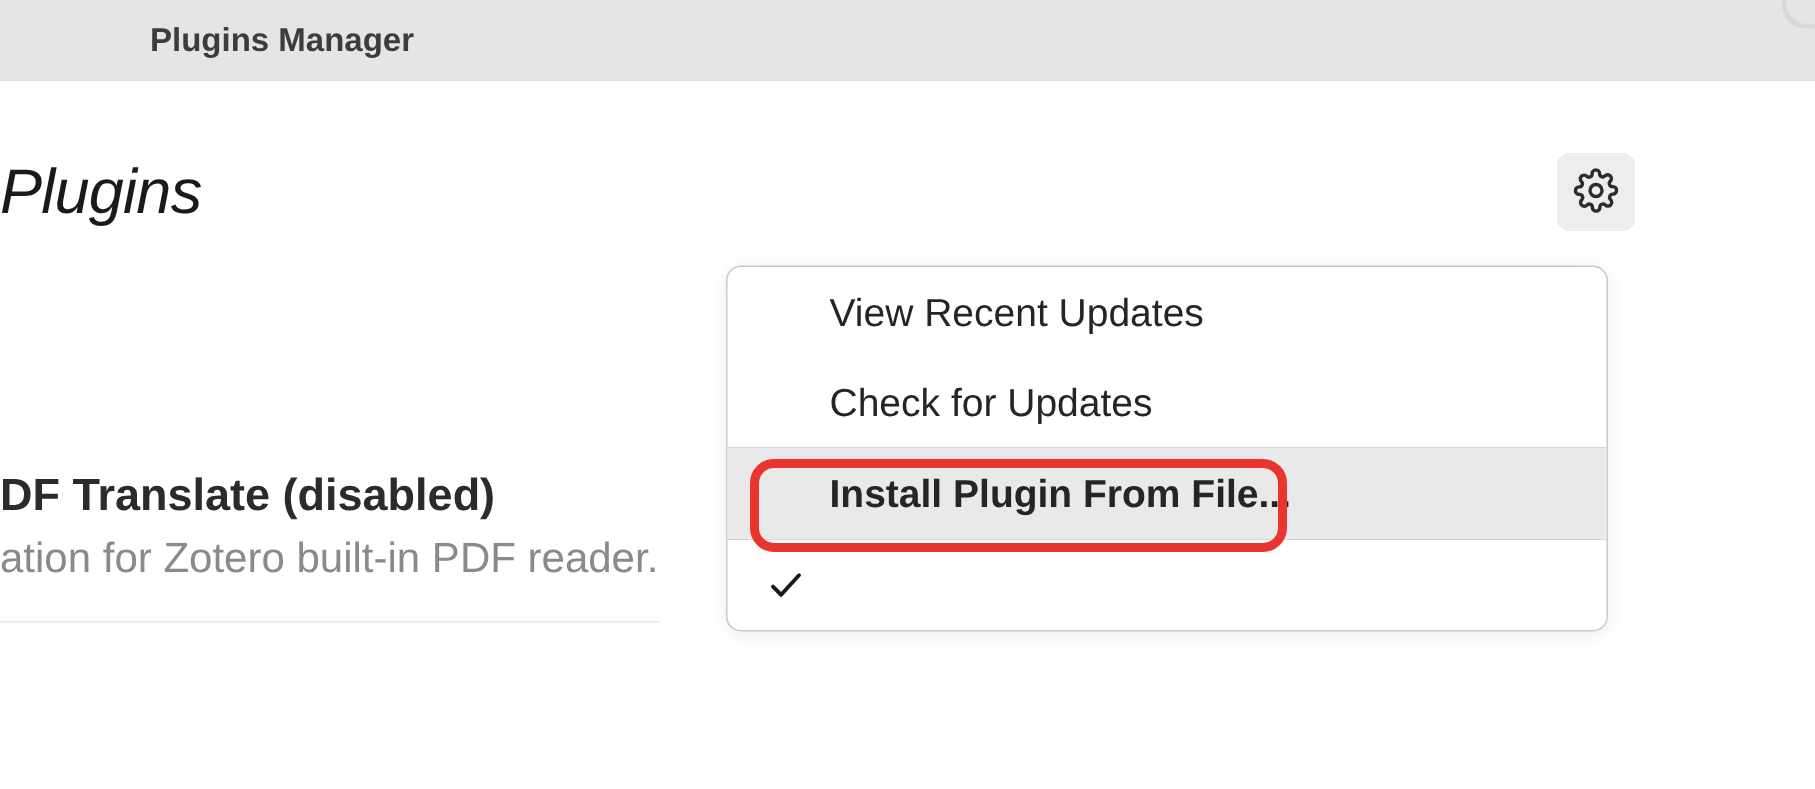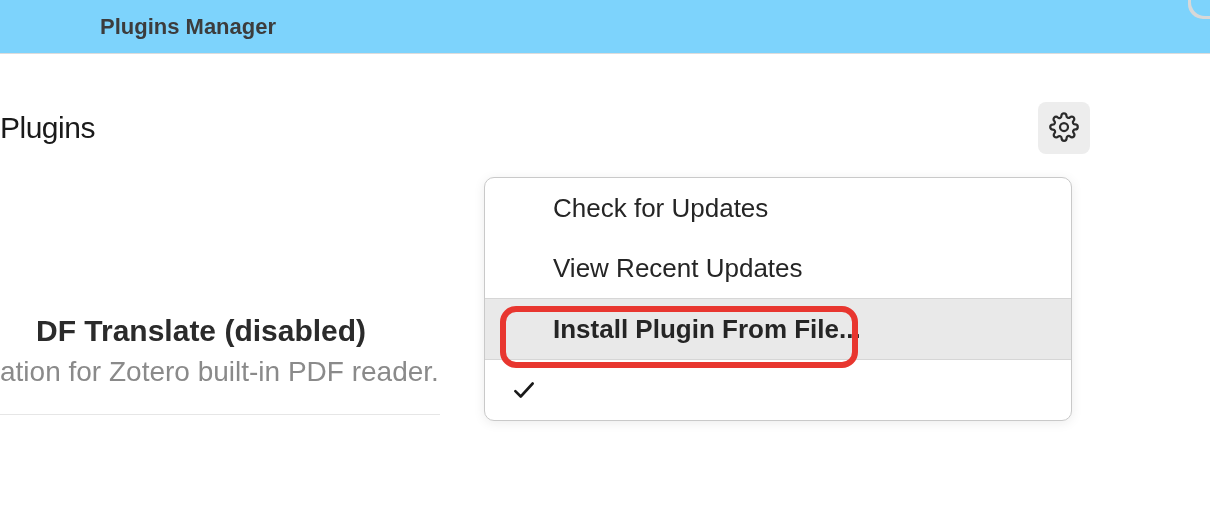--- a/index.html
+++ b/index.html
@@ -9,21 +9,21 @@
     }
     body {
       font-family: -apple-system, BlinkMacSystemFont, "Segoe UI", Helvetica, Arial, sans-serif;
       background: #ffffff;
       width: 1210px;
       height: 526px;
       overflow: hidden;
       position: relative;
     }
     .titlebar {
-      background: #7dd3fc;
+      background: #e5e5e5;
       border-bottom: 1px solid #dcdcdc;
       height: 54px;
       display: flex;
       align-items: center;
       padding-left: 100px;
     }
     .titlebar-text {
       font-size: 22px;
       font-weight: 600;
       color: #3c3c3c;
@@ -31,24 +31,25 @@
     .content {
       padding: 48px 0 0 0;
     }
     .header-row {
       display: flex;
       align-items: center;
       justify-content: space-between;
       padding: 0 120px 0 0;
     }
     .page-title {
-      font-size: 30px;
+      font-size: 42px;
       font-weight: 400;
       color: #1a1a1a;
       letter-spacing: -0.5px;
+      font-style: italic;
     }
     .gear-button {
       width: 52px;
       height: 52px;
       border-radius: 8px;
       background: #ededed;
       border: none;
       display: flex;
       align-items: center;
       justify-content: center;
@@ -61,21 +62,20 @@
     .plugin-entry {
       margin-top: 160px;
       padding: 0 0 24px 0;
       border-bottom: 1px solid #e6e6e6;
       width: 440px;
     }
     .plugin-name {
       font-size: 30px;
       font-weight: 600;
       color: #2b2b2b;
-      margin-left: 36px;
     }
     .plugin-desc {
       font-size: 28px;
       color: #8a8a8a;
       margin-top: 6px;
       line-height: 1.3;
     }
     .dropdown {
       position: absolute;
       top: 177px;
@@ -166,25 +166,25 @@
 
   <div class="plugin-entry">
     <div class="plugin-name">DF Translate (disabled)</div>
     <div class="plugin-desc">ation for Zotero built-in PDF reader.</div>
   </div>
 </div>
 
 <div class="dropdown">
   <div class="dropdown-item">
     <span class="check-space"></span>
-    <span>Check for Updates</span>
+    <span>View Recent Updates</span>
   </div>
   <div class="dropdown-item">
     <span class="check-space"></span>
-    <span>View Recent Updates</span>
+    <span>Check for Updates</span>
   </div>
   <div class="dropdown-divider"></div>
   <div class="dropdown-item highlighted">
     <span class="check-space"></span>
     <span>Install Plugin From File...</span>
   </div>
   <div class="dropdown-divider"></div>
   <div class="dropdown-item">
     <span class="check-space">
       <svg viewBox="0 0 24 24" fill="none" stroke="#1a1a1a" stroke-width="2.4" stroke-linecap="round" stroke-linejoin="round">

